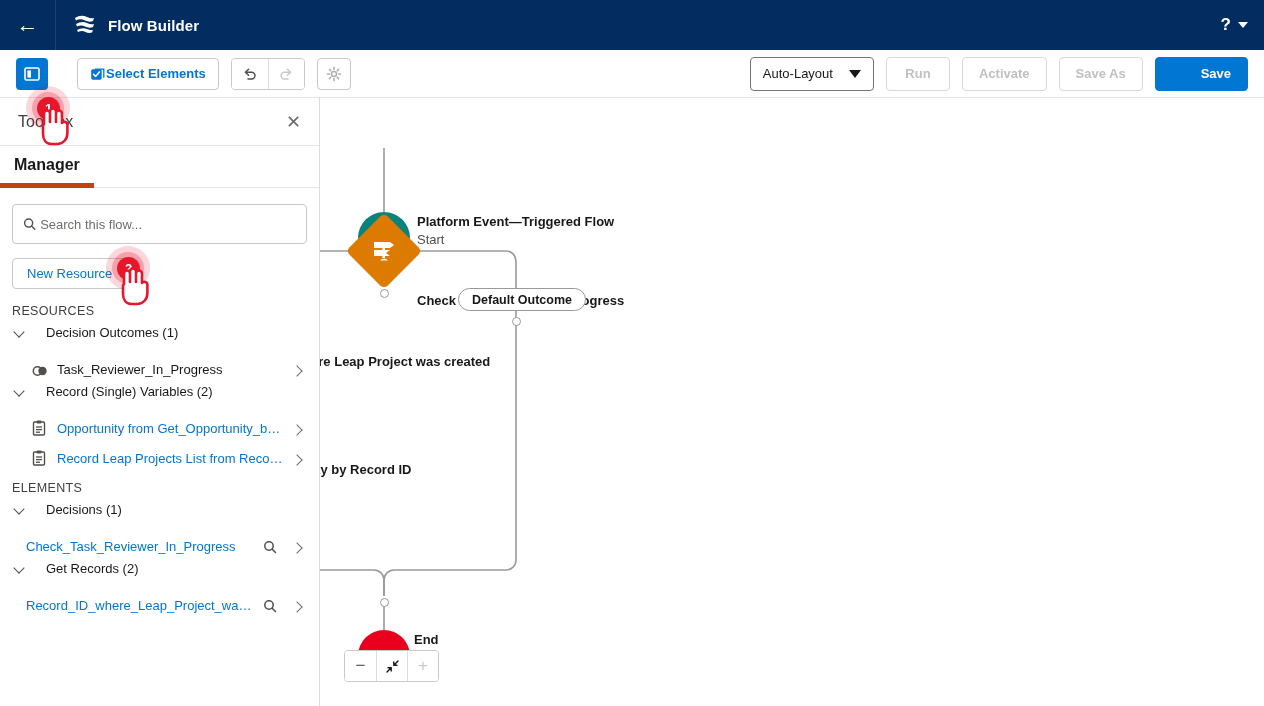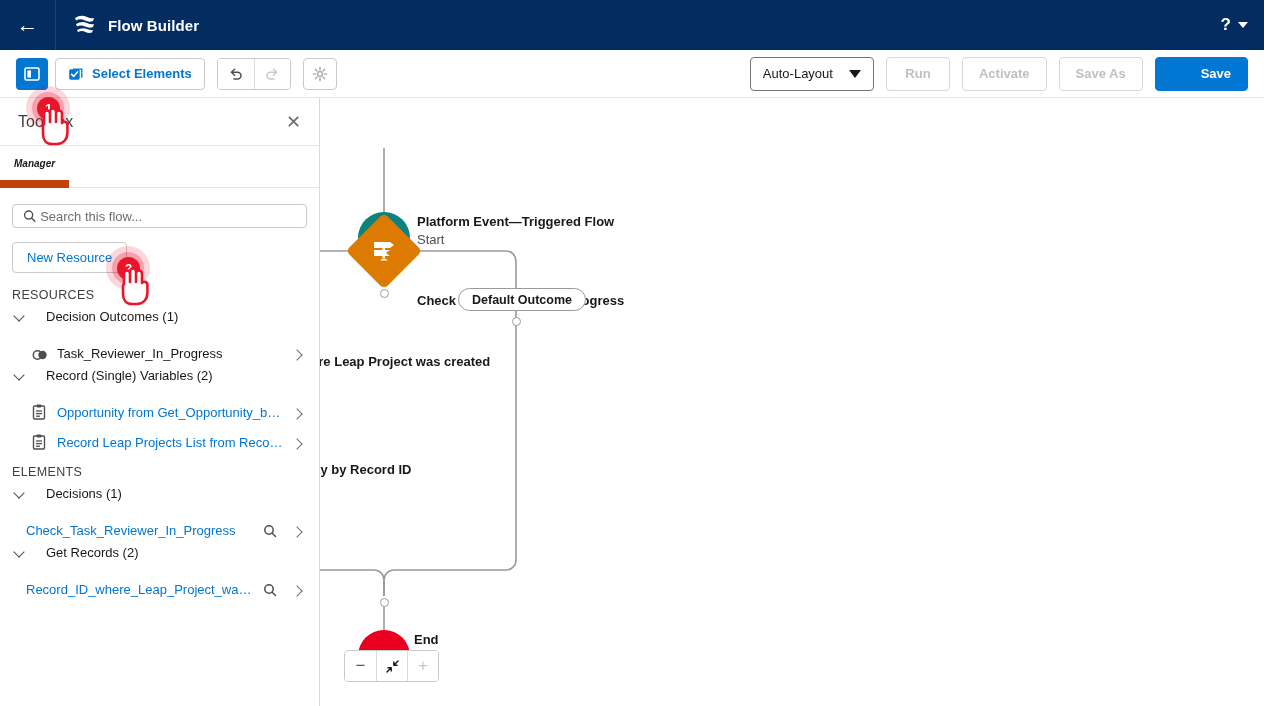--- a/index.html
+++ b/index.html
@@ -42,23 +42,23 @@
   .toolbar {
     position: absolute; left: 0; top: 50px; width: 1264px; height: 48px;
     background: #fff; border-bottom: 1px solid #e5e5e5;
     display: flex; align-items: center; padding: 0 16px;
   }
   .panel-toggle {
     width: 32px; height: 32px; background: #0176d3; border-radius: 4px;
     display: flex; align-items: center; justify-content: center; cursor: pointer;
   }
   .select-elements {
-    margin-left: 7px; height: 32px; border: 1px solid #c9c9c9;
+    margin-left: 29px; height: 32px; border: 1px solid #c9c9c9;
     border-radius: 4px; display: flex; align-items: center;
-    gap: 8px; padding: 0 12px; cursor: pointer; background: #fff;
+    gap: 0; padding: 0 12px; cursor: pointer; background: #fff;
   }
   .select-elements .lbl { color: #0176d3; font-size: 13px; font-weight: bold; }
   .btn-group {
     margin-left: 12px; display: flex; height: 32px;
     border: 1px solid #c9c9c9; border-radius: 4px; overflow: hidden;
     background: #fff;
   }
   .btn-group .ibtn {
     width: 36px; height: 30px; display: flex; align-items: center;
     justify-content: center; cursor: pointer; background: #fff;
@@ -157,27 +157,27 @@
   .tb-title { font-size: 16px; color: #3e3e3c; }
   .tb-close {
     margin-left: auto; font-size: 18px; color: #706e6b; cursor: pointer;
     line-height: 1;
   }
   .tb-tabs {
     height: 42px; display: flex; align-items: stretch;
     border-bottom: 1px solid #e5e5e5; flex: none;
   }
   .tb-tab {
-    padding: 0 14px; display: flex; align-items: center; font-size: 10px;
-    font-weight: bold; color: #181818; border-bottom: 8px solid #c2410c;
-    cursor: pointer; margin-bottom: -1px; font-style: italic;
+    padding: 0 14px; display: flex; align-items: center; font-size: 16px;
+    font-weight: bold; color: #181818; border-bottom: 5px solid #c2410c;
+    cursor: pointer; margin-bottom: -1px;
   }
   .tb-body { flex: 1; overflow: hidden; padding: 0 12px; }
   .search-box {
-    margin: 16px 0 0 0; height: 24px; border: 1px solid #c9c9c9;
+    margin: 16px 0 0 0; height: 40px; border: 1px solid #c9c9c9;
     border-radius: 4px; display: flex; align-items: center; padding: 0 10px;
     gap: 4px; background: #fff;
   }
   .search-box input {
     border: none; outline: none; font-size: 13px; color: #514f4d;
     font-family: "Liberation Sans", sans-serif; width: 100%; background: transparent;
   }
   .search-box input::placeholder { color: #706e6b; }
   .new-resource {
     margin-top: 14px; height: 31px; border: 1px solid #c9c9c9;

